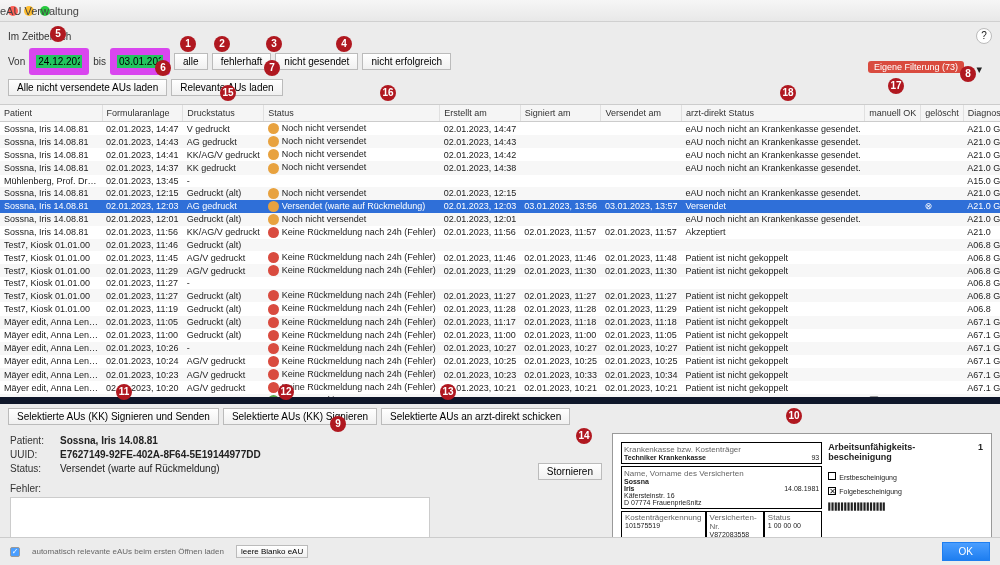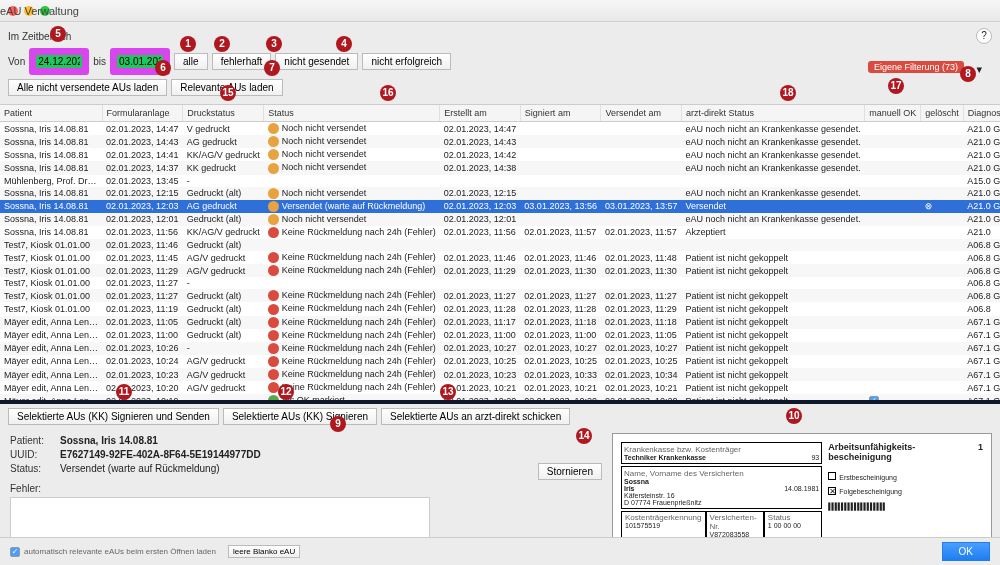--- a/index.html
+++ b/index.html
@@ -9,21 +9,21 @@
 .tl{width:10px;height:10px;border-radius:50%}
 .tl.r{background:#ff5f56}.tl.y{background:#ffbd2e}.tl.g{background:#27c93f}
 .win-title{position:absolute;left:0;right:0;text-align:left;font-size:11px;color:#444}
 .toolbar{padding:6px 8px 4px;background:#ececec}
 .toolbar .row{display:flex;align-items:center;gap:4px;margin-bottom:4px}
 .lbl{font-size:10px;color:#333}
 .dateinp{width:60px;font-size:10px;padding:1px 2px;border:7px solid #d946ef;border-radius:3px;background:#22c55e}
 .btn{font-size:10px;padding:2px 8px;border:1px solid #bbb;border-radius:0;background:linear-gradient(#fff,#f0f0f0);cursor:pointer;white-space:nowrap}
 .btn.blue{background:linear-gradient(#4a9eff,#1e7ef0);color:#fff;border-color:#1e7ef0;padding:3px 16px}
 .help{margin-left:auto;width:16px;height:16px;border:1px solid #bbb;border-radius:50%;text-align:center;line-height:14px;font-size:10px;background:#fff}
-.table-wrap{height:300px;overflow:auto;background:#fff;border-top:1px solid #ccc;border-bottom:4px solid #0f172a;position:relative}
+.table-wrap{height:300px;overflow:auto;background:#fff;border-top:1px solid #ccc;border-bottom:7px solid #0f172a;position:relative}
 table{width:100%;border-collapse:collapse;font-size:9px}
 th{background:#f5f5f5;border-bottom:1px solid #ccc;border-right:1px solid #e0e0e0;text-align:left;padding:3px 4px;font-weight:400;color:#333;white-space:nowrap;position:sticky;top:0}
 td{padding:1px 4px;white-space:nowrap;overflow:hidden}
 tr:nth-child(even) td{background:#f7f7f7}
 tr.sel td{background:#2f6fd8;color:#fff}
 .st-ico{display:inline-block;width:11px;height:11px;border-radius:50%;vertical-align:middle;margin-right:3px}
 .st-orange{background:#e8a23f}.st-red{background:#d94b3f}.st-green{background:#5aa84a}
 .filter-badge{position:absolute;right:28px;top:-18px;font-size:9px;background:#d94b3f;color:#fff;padding:1px 6px;border-radius:3px}
 .filter-ico{position:absolute;right:10px;top:-16px;font-size:11px}
 .selbar{padding:4px 8px;background:#ececec;display:flex;gap:4px}
@@ -441,21 +441,21 @@
         <div style="margin-top:10px"><span class="cb"></span><span>Erstbescheinigung</span></div>
         <div style="margin-top:6px"><span class="cb">✕</span><span>Folgebescheinigung</span></div>
         <div style="margin-top:8px;font-family:monospace;letter-spacing:-1px">▌▌▌▌▌▌▌▌▌▌▌▌▌▌▌▌▌▌</div>
       </div>
     </div>
   </div>
 </div>
 
 <div class="footer">
   <span class="chk on">✓</span>
-  <span class="small" style="margin-left:4px">automatisch relevante eAUs beim ersten Öffnen laden</span>
+  <span class="small" style="margin-left:12px">automatisch relevante eAUs beim ersten Öffnen laden</span>
   <button class="btn" style="margin-left:12px;font-size:8px;padding:1px 4px">leere Blanko eAU</button>
   <button class="btn blue ok">OK</button>
 </div>
 
 <div class="num-badge" style="top:36px;left:180px">1</div>
 <div class="num-badge" style="top:36px;left:214px">2</div>
 <div class="num-badge" style="top:36px;left:266px">3</div>
 <div class="num-badge" style="top:36px;left:336px">4</div>
 <div class="num-badge" style="top:26px;left:50px">5</div>
 <div class="num-badge" style="top:60px;left:155px">6</div>

